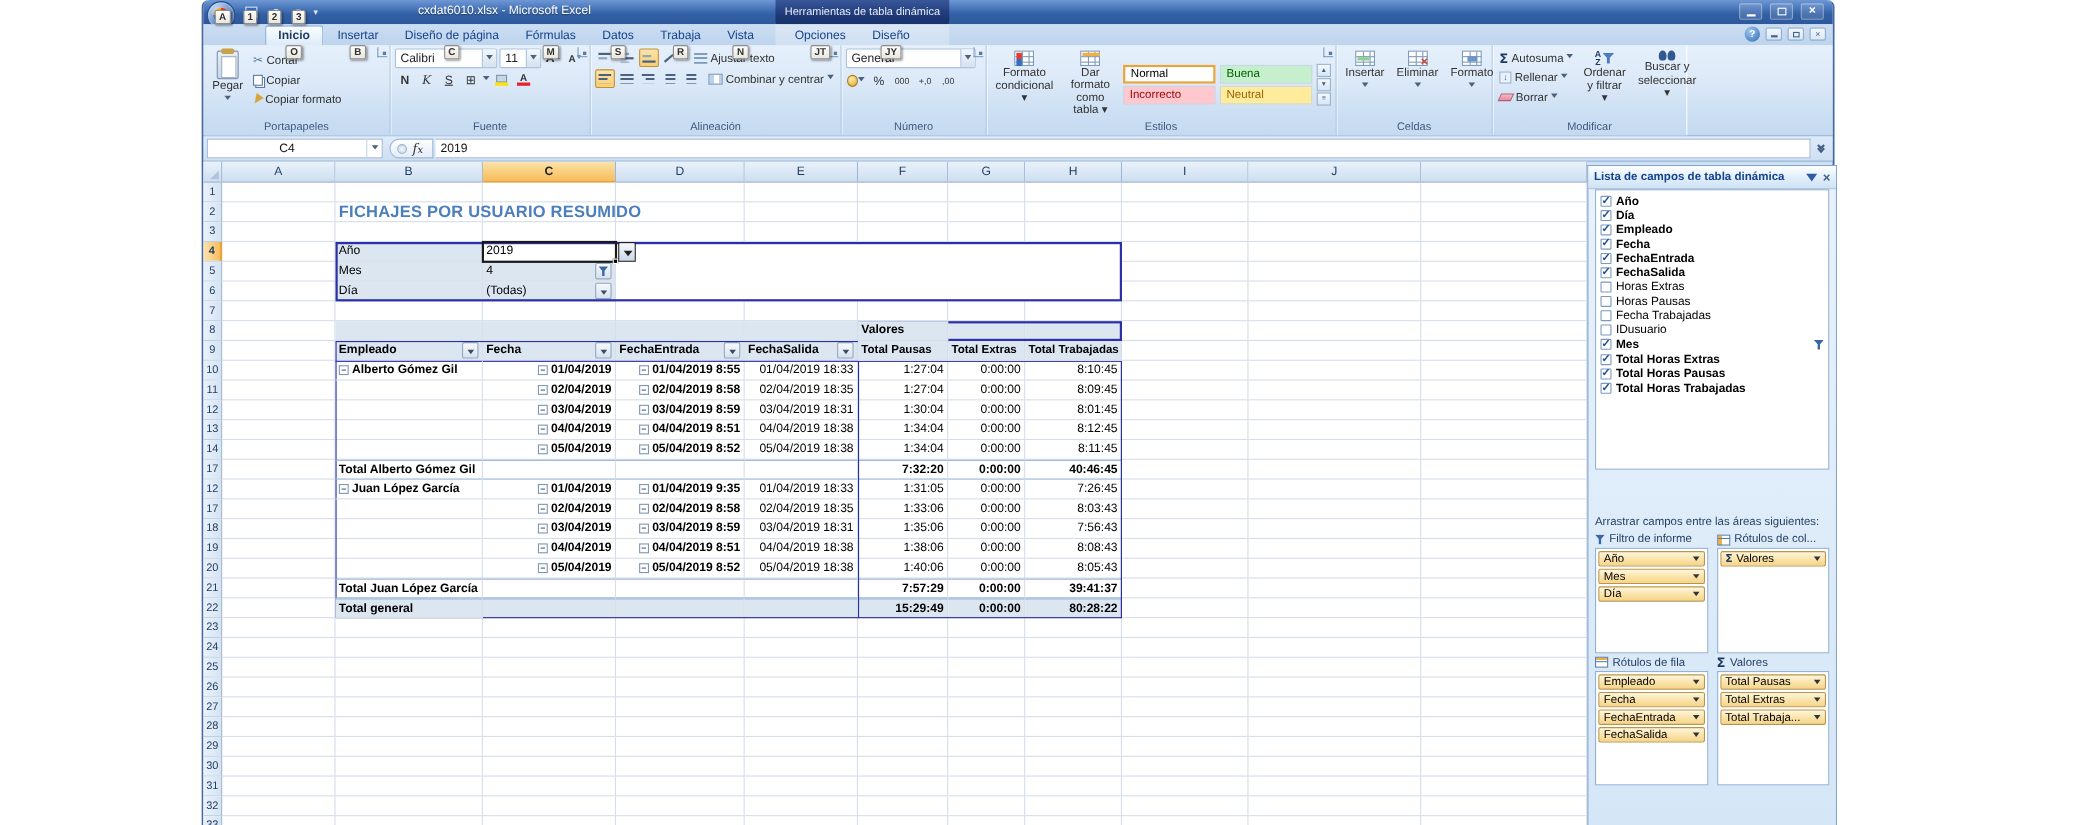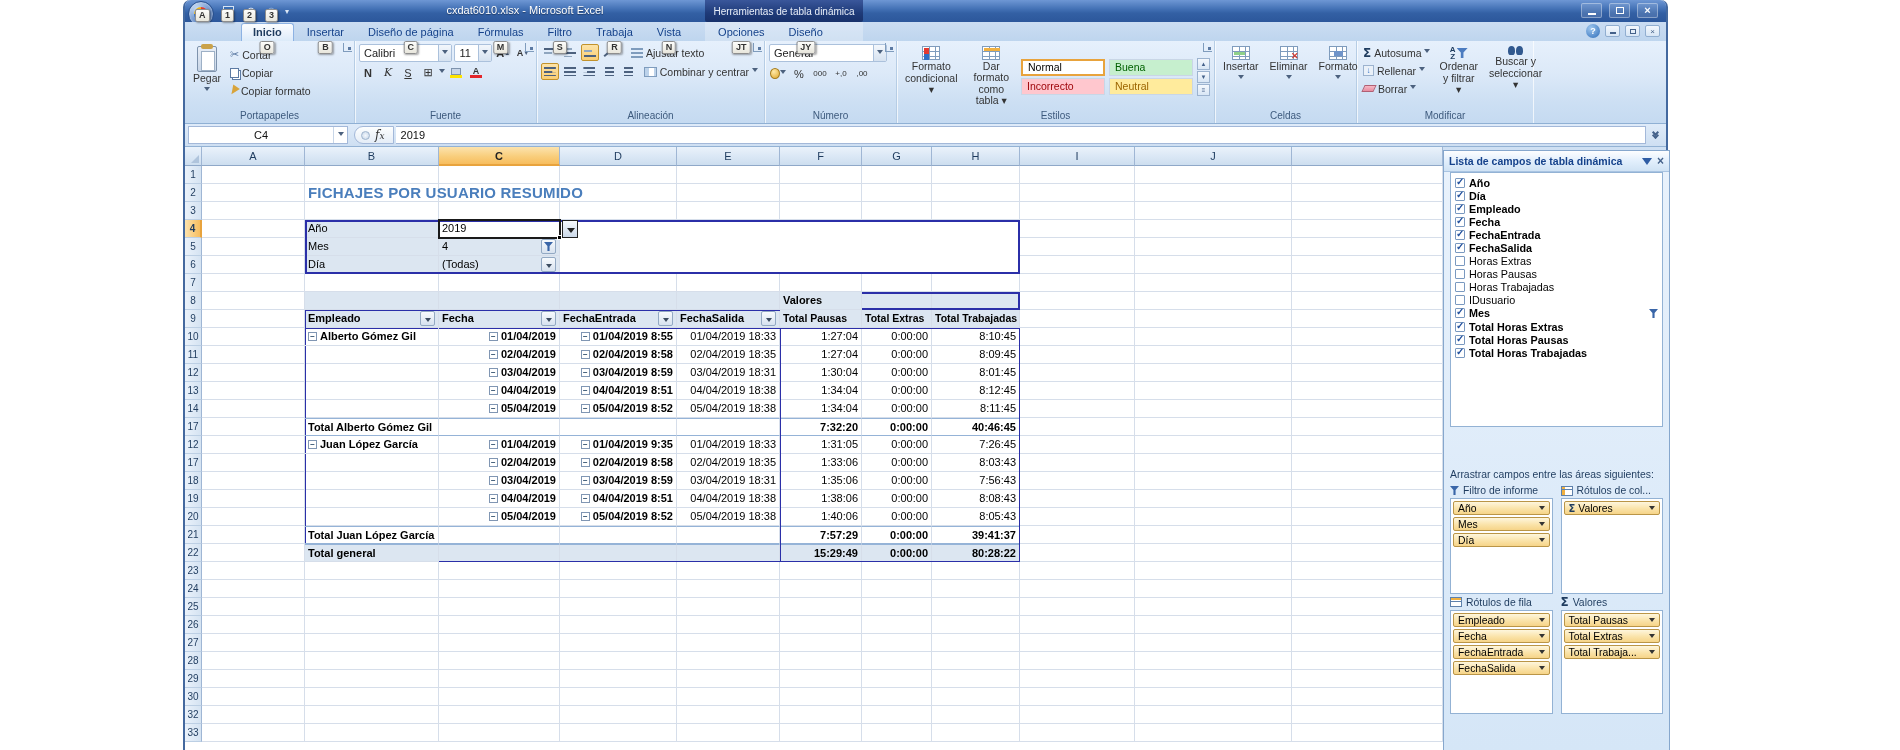--- a/index.html
+++ b/index.html
@@ -26,21 +26,21 @@
     box-shadow:1px 1px 2px rgba(0,0,0,.35);z-index:40;}
   .orb .keytip{left:6px;top:7px;}
   .qat{position:absolute;left:34px;top:2px;display:flex;gap:4px;align-items:center;height:18px;}
   .qat-btn{position:relative;width:18px;height:16px;border-radius:2px;display:flex;
     align-items:center;justify-content:center;font-size:11px;color:#e8f0fa;}
   .qat-btn .keytip{left:2px;top:6px;}
   .ic-save{width:11px;height:10px;background:#3a6fb5;border:1px solid #d7e4f4;position:relative;}
   .ic-save::after{content:"";position:absolute;left:2px;top:4px;width:5px;height:5px;background:#e8eef8;}
   .dim{opacity:.45;}
   .qat-dd{font-size:8px;color:#dbe7f6;}
-  .title-text{position:absolute;left:195px;top:4px;width:290px;text-align:center;
+  .title-text{position:absolute;left:195px;top:4px;width:290px;
     font-size:11px;color:#fff;text-shadow:0 1px 1px rgba(0,0,0,.4);white-space:nowrap;}
   .ctx-patch{position:absolute;left:520px;top:0;width:158px;height:22px;
     background:linear-gradient(#3a579b,#1E3A78 60%,#18316a);border-radius:0 0 2px 2px;
     display:flex;align-items:center;justify-content:center;}
   .ctx-patch span{font-size:10px;color:#E8EEF8;white-space:nowrap;}
   .win-controls{position:absolute;right:8px;top:3px;display:flex;gap:7px;align-items:center;}
   .wc{width:21px;height:15px;display:flex;align-items:center;justify-content:center;
     border-radius:2px;background:rgba(255,255,255,.12);border:1px solid rgba(255,255,255,.35);}
   .wc-min{width:8px;height:2px;background:#fff;margin-top:6px;}
   .wc-box{width:8px;height:7px;border:1px solid #fff;}
@@ -262,21 +262,21 @@
         </span>
     </div>
   </div>
 
   <div class="tabsrow">
     <div class="ctx-strip"></div>
     <div class="tab first active"><span>Inicio</span><span class="keytip">O</span></div>
       <div class="tab"><span>Insertar</span><span class="keytip">B</span></div>
       <div class="tab"><span>Diseño de página</span><span class="keytip">C</span></div>
       <div class="tab"><span>Fórmulas</span><span class="keytip">M</span></div>
-      <div class="tab"><span>Filtro</span><span class="keytip">S</span></div>
+      <div class="tab"><span>Datos</span><span class="keytip">S</span></div>
       <div class="tab"><span>Trabaja</span><span class="keytip">R</span></div>
       <div class="tab"><span>Vista</span><span class="keytip">N</span></div>
       <div class="tab ctxgap"><span>Opciones</span><span class="keytip">JT</span></div>
       <div class="tab"><span>Diseño</span><span class="keytip">JY</span></div>
       <div class="wb-controls">
       <span class="help-btn">?</span>
       <span class="wb">
           <span class="wc-min"></span>
         </span>
       <span class="wb">
@@ -1181,20 +1181,34 @@
         <div class="cell" style="width: 117px;"></div>
         <div class="cell" style="width: 103px;"></div>
         <div class="cell" style="width: 82px;"></div>
         <div class="cell" style="width: 70px;"></div>
         <div class="cell" style="width: 88px;"></div>
         <div class="cell" style="width: 115px;"></div>
         <div class="cell" style="width: 157px;"></div>
         <div class="cell" style="width: 151px;"></div>
       </div>
       <div class="row">
+        <div class="gut">31</div>
+        <div class="cell" style="width: 103px;"></div>
+        <div class="cell" style="width: 134px;"></div>
+        <div class="cell" style="width: 121px;"></div>
+        <div class="cell" style="width: 117px;"></div>
+        <div class="cell" style="width: 103px;"></div>
+        <div class="cell" style="width: 82px;"></div>
+        <div class="cell" style="width: 70px;"></div>
+        <div class="cell" style="width: 88px;"></div>
+        <div class="cell" style="width: 115px;"></div>
+        <div class="cell" style="width: 157px;"></div>
+        <div class="cell" style="width: 151px;"></div>
+      </div>
+      <div class="row">
         <div class="gut">32</div>
         <div class="cell" style="width: 103px;"></div>
         <div class="cell" style="width: 134px;"></div>
         <div class="cell" style="width: 121px;"></div>
         <div class="cell" style="width: 117px;"></div>
         <div class="cell" style="width: 103px;"></div>
         <div class="cell" style="width: 82px;"></div>
         <div class="cell" style="width: 70px;"></div>
         <div class="cell" style="width: 88px;"></div>
         <div class="cell" style="width: 115px;"></div>
@@ -1258,21 +1272,21 @@
         <div class="fitem">
           <span class="cb"></span>
           <span>Horas Extras</span>
         </div>
         <div class="fitem">
           <span class="cb"></span>
           <span>Horas Pausas</span>
         </div>
         <div class="fitem">
           <span class="cb"></span>
-          <span>Horas Trabajadas</span>
+          <span>Fecha Trabajadas</span>
         </div>
         <div class="fitem">
           <span class="cb"></span>
           <span>IDusuario</span>
         </div>
         <div class="fitem bold">
           <span class="cb on"></span>
           <span>Mes</span>
           <span class="funnel sm"></span>
         </div>

